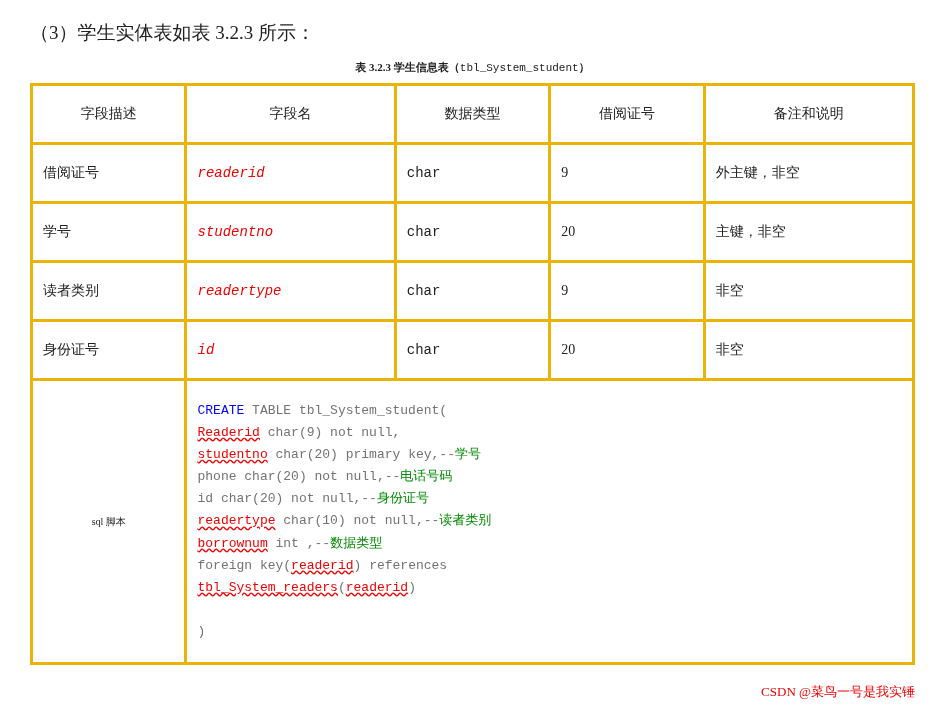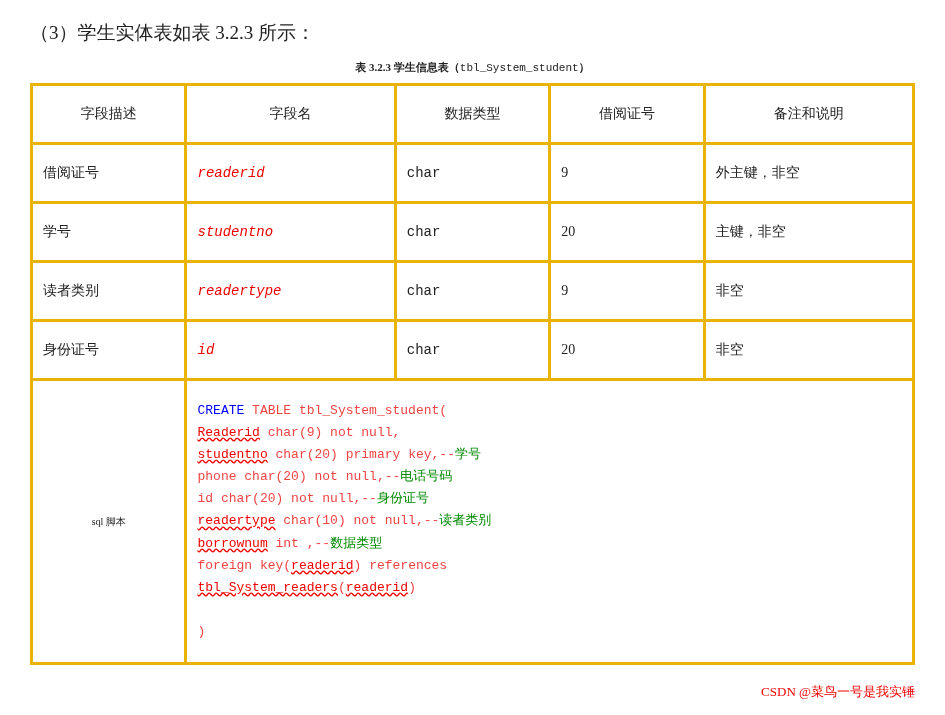--- a/index.html
+++ b/index.html
@@ -56,21 +56,21 @@
       text-align: left;
       font-family: "Courier New", monospace;
       font-size: 13px;
       line-height: 1.7;
       padding: 10px 14px;
       vertical-align: top;
     }
     .sql-keyword { color: #00f; }
     .sql-red { color: #e00; text-decoration: underline wavy #e00; }
     .sql-comment { color: #080; }
-    .sql-normal { color: #ef4444; margin-top: 13px; }
+    .sql-normal { color: #737373; margin-top: 13px; }
     .row-label {
       vertical-align: middle;
       text-align: center;
       font-size: 10px;
     }
     .footer-bar {
       text-align: right;
       margin-top: 18px;
       font-size: 13px;
       color: #e00;

